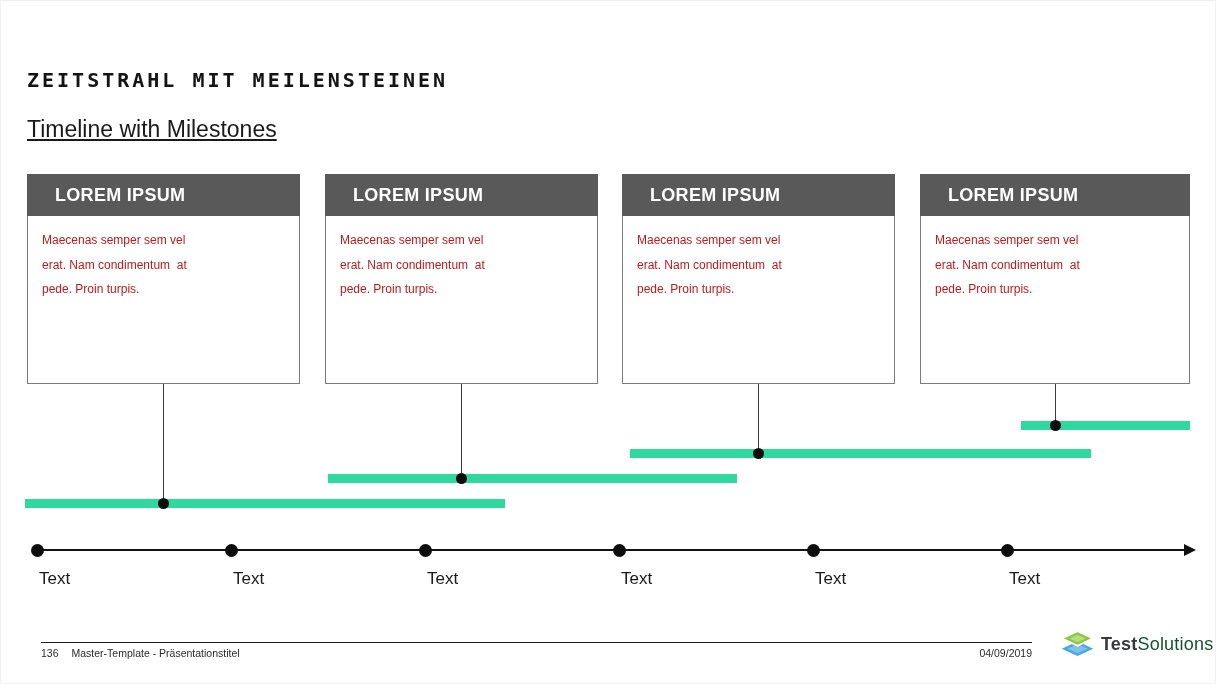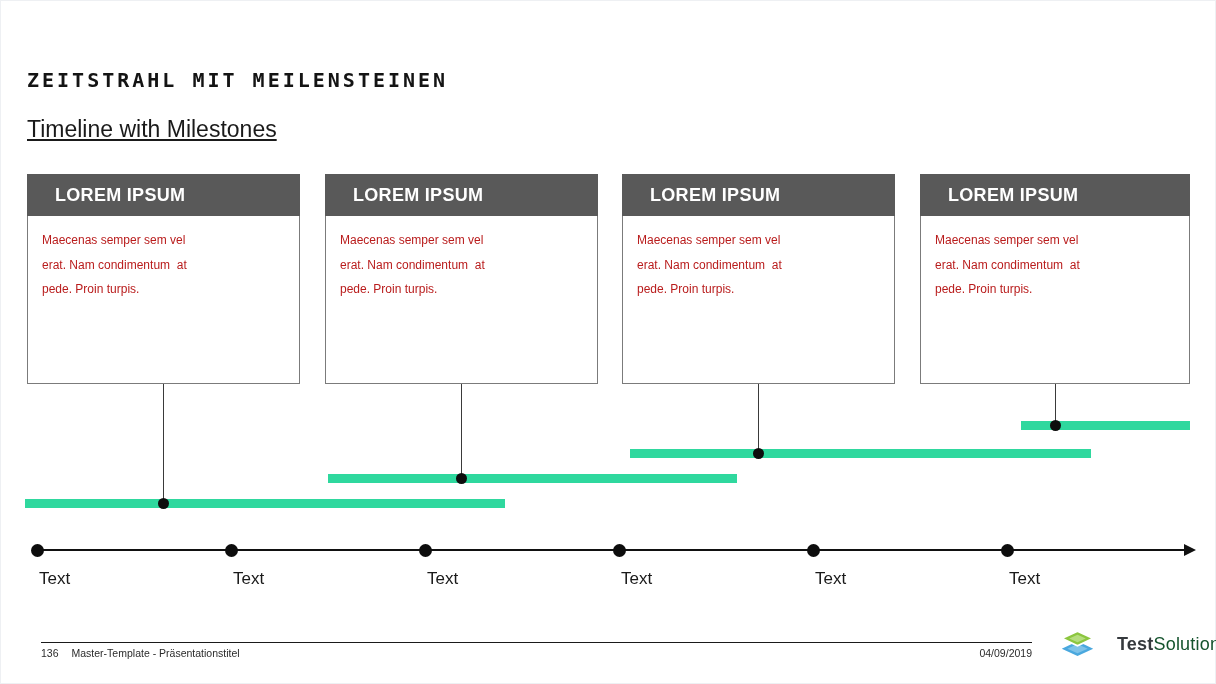--- a/index.html
+++ b/index.html
@@ -61,21 +61,21 @@
   
   .footer {
     position:absolute; left:41px; top:642px; width:991px;
     border-top:1.5px solid #1a1a1a; padding-top:4px;
     display:flex; justify-content:space-between; align-items:center;
     font-size:10.5px; color:#2b2b2b;
   }
   .footer-left { display:flex; gap:13px; }
   .logo { position:absolute; left:1059px; top:628px; display:flex; align-items:center; gap:5px; }
   .logo-text { font-size:18px; letter-spacing:.2px; white-space:nowrap; }
-  .logo-text .bold { font-weight:bold; color:#35393d;margin-left:16px; }
+  .logo-text .bold { font-weight:bold; color:#35393d; }
   .logo-text .light { font-weight:400; color:#14532d; }
 </style>
 </head>
 <body>
 
 <div class="slide">
 
   <div class="title">ZEITSTRAHL MIT MEILENSTEINEN</div>
   <div class="subtitle">Timeline with Milestones</div>
 

